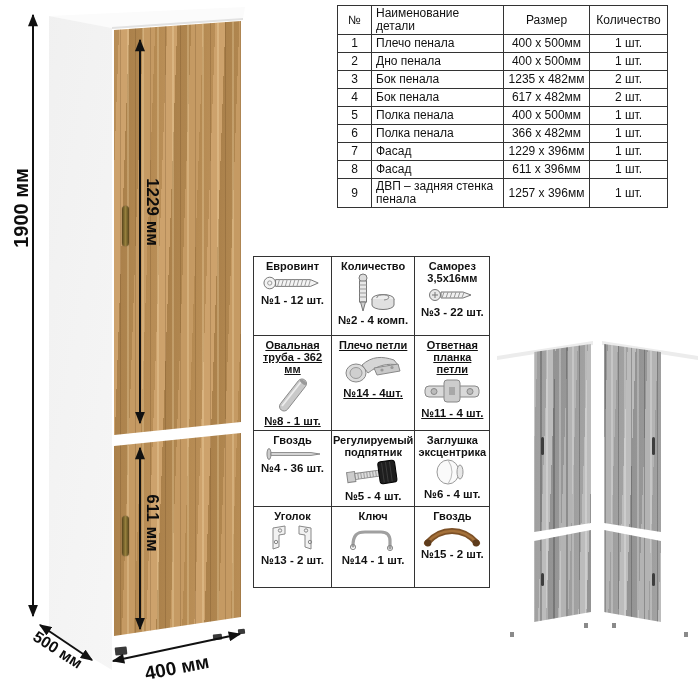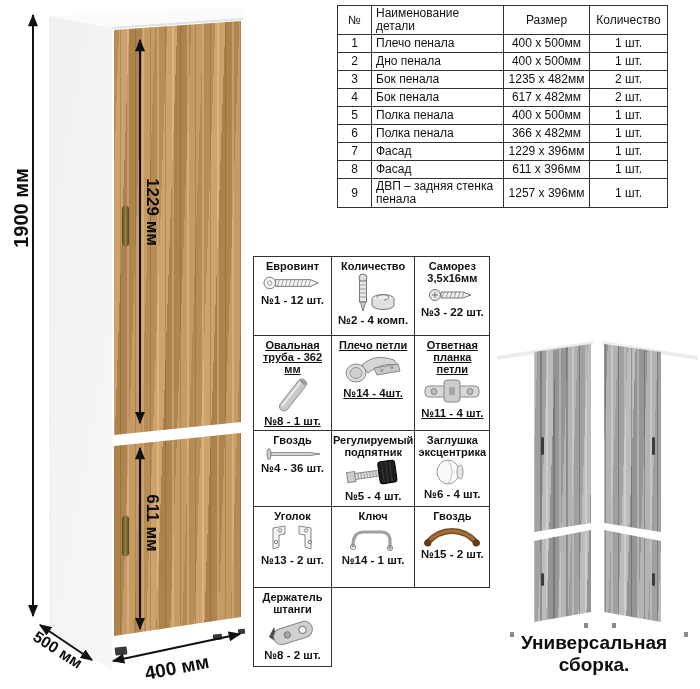--- a/index.html
+++ b/index.html
@@ -358,39 +358,20 @@
               <path d="M5 21 C19 5 41 5 55 21" fill="none" stroke="#7d5127" stroke-width="6" stroke-linecap="round"></path>
               <path d="M5 21 C19 5 41 5 55 21" fill="none" stroke="#a5713a" stroke-width="2.4" stroke-linecap="round"></path>
               <circle cx="6" cy="21" r="3.4" fill="#5e3c1c"></circle>
               <circle cx="54" cy="21" r="3.4" fill="#5e3c1c"></circle>
             </svg>
           </div>
           <div class="hw-count">№15 - 2 шт.</div>
         </div>
       </td>
     </tr>
-    <tr style="height:79px;">
-      <td class="w1">
-        <div class="hw-inner">
-          <div class="hw-title">Держатель штанги</div>
-          <div class="hw-icon">
-            <svg width="54" height="34" viewBox="0 0 54 34">
-              <path d="M8 12 L3 22 L12 28 Z" fill="#4a4a4a"></path>
-              <g transform="rotate(-18 27 18)">
-                <rect x="7" y="10" width="40" height="16" rx="8" fill="#d0d0d0" stroke="#888"></rect>
-                <circle cx="37" cy="18" r="3.6" fill="#f5f5f5" stroke="#777"></circle>
-                <circle cx="21" cy="18" r="3" fill="#aaa" stroke="#777"></circle>
-              </g>
-            </svg>
-          </div>
-          <div class="hw-count">№8 - 2 шт.</div>
-        </div>
-      </td>
-      <td class="hw-empty" colspan="2"></td>
-    </tr>
   </tbody>
     </table>
 
   <div class="ua">
     <div class="ua-layer ua-body-l"></div>
     <div class="ua-layer ua-top-l"></div>
     <div class="ua-layer graywood ua-door-lu"></div>
     <div class="ua-layer graywood ua-door-ll"></div>
     <div class="ua-layer ua-body-r"></div>
     <div class="ua-layer ua-top-r"></div>
@@ -398,15 +379,14 @@
     <div class="ua-layer graywood ua-door-rl"></div>
     <div class="ua-handle" style="left:53px;top:102px;height:18px;"></div>
     <div class="ua-handle" style="left:53px;top:238px;height:13px;"></div>
     <div class="ua-handle" style="left:164px;top:102px;height:18px;"></div>
     <div class="ua-handle" style="left:164px;top:238px;height:13px;"></div>
     <div class="ua-foot" style="left:22px;top:297px;"></div>
     <div class="ua-foot" style="left:96px;top:288px;"></div>
     <div class="ua-foot" style="left:124px;top:288px;"></div>
     <div class="ua-foot" style="left:196px;top:297px;"></div>
   </div>
-  <div class="ua-caption">Универсальная сборка.</div>
 
 </div>
 
 </body></html>

